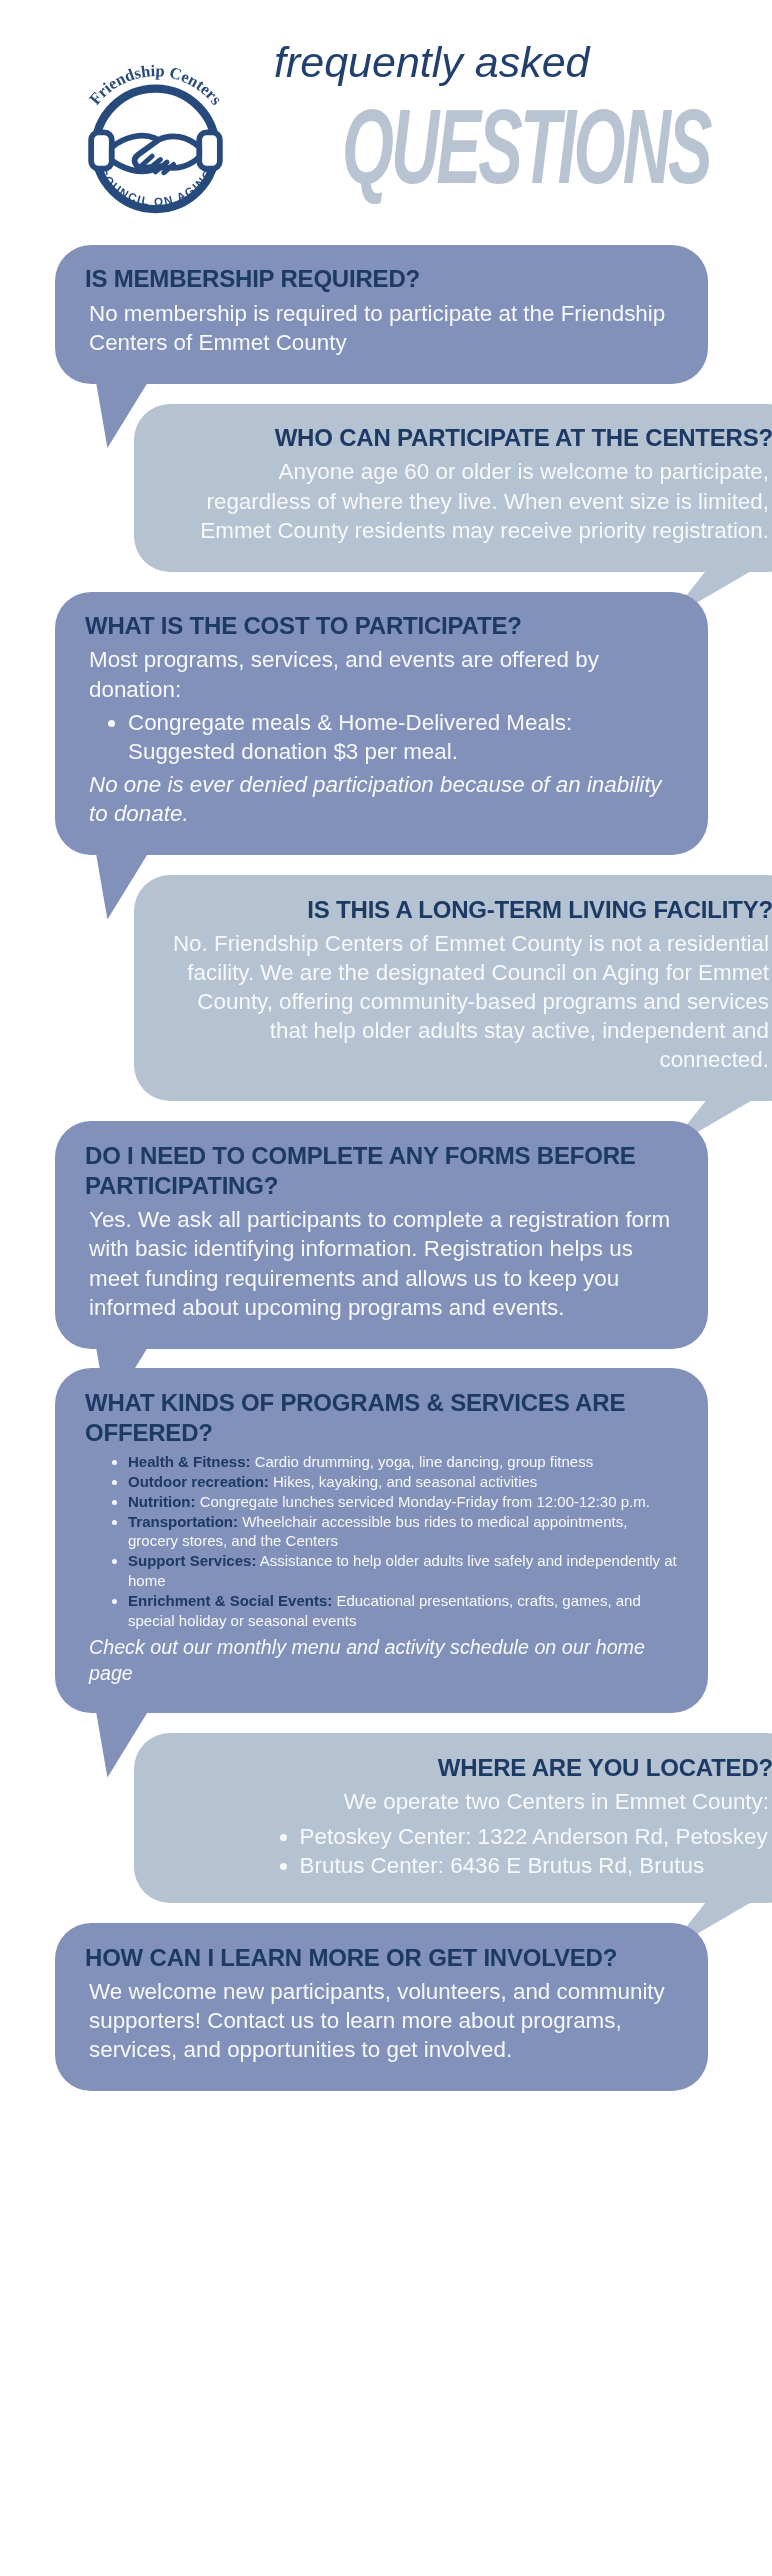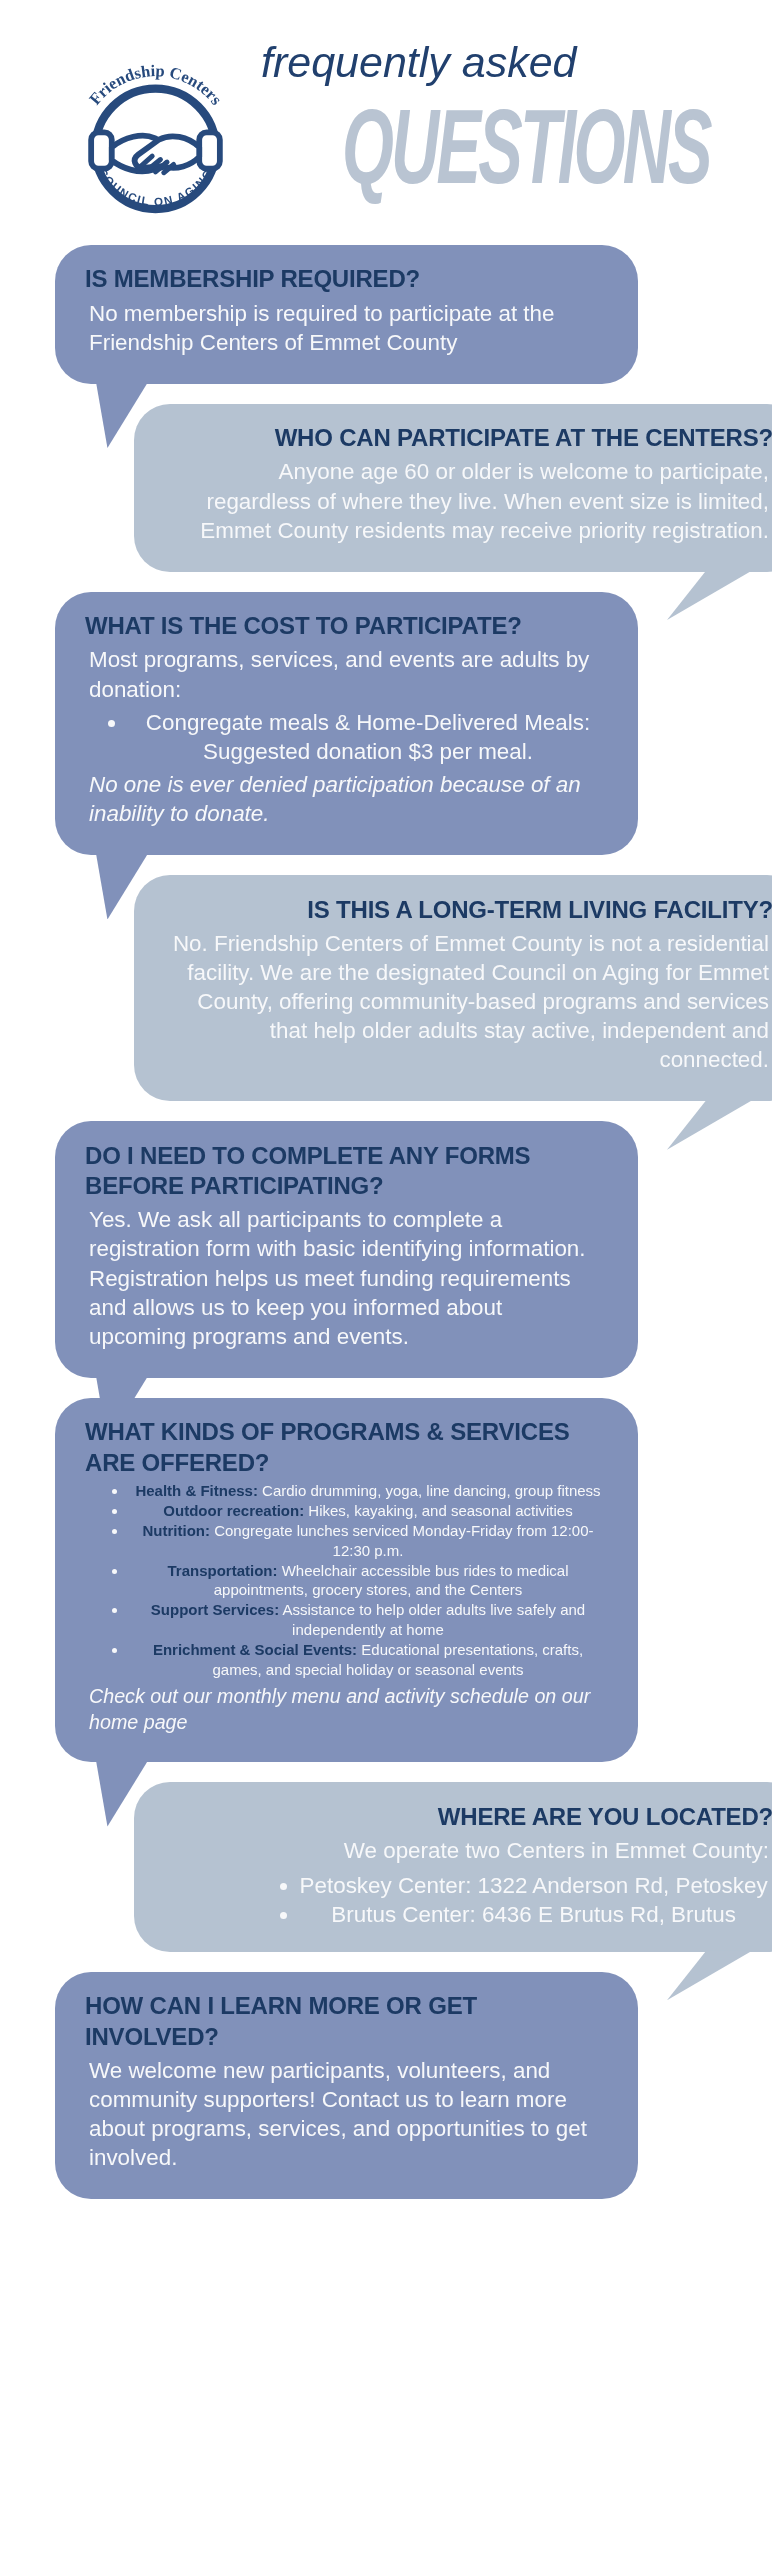--- a/index.html
+++ b/index.html
@@ -4,46 +4,46 @@
 <style>
   html,body{margin:0;padding:0;}
   body{
     width:773px;height:2576px;background:#ffffff;overflow:hidden;position:relative;
     font-family:"Liberation Sans",sans-serif;
   }
   
   .header{position:relative;height:225px;}
   .logo{position:absolute;left:73px;top:63px;width:165px;height:165px;}
   .brand-line1{
-    position:absolute;left:261px;top:38px;
+    position:absolute;left:274px;top:38px;
     font-size:43px;font-style:italic;color:#21406e;letter-spacing:0;
     font-weight:500;white-space:nowrap;
   }
   .brand-line2{
     position:absolute;left:342px;top:93px;
     font-size:106px;line-height:1;font-weight:bold;font-style:italic;
     letter-spacing:-4.5px;color:#b9c4d2;white-space:nowrap;
     display:inline-block;transform:scaleX(0.63);transform-origin:left top;
   }
   
   .bubble{
     position:relative;box-sizing:border-box;
     border-radius:36px;padding:19.7px 30px 23px 30px;
     margin-top:19.7px;
   }
-  .bubble.slate{margin-left:55px;width:583px;background:#8191ba;}
+  .bubble.slate{margin-left:55px;width:653px;background:#8191ba;}
   .bubble.light{margin-left:134px;width:669px;background:#b5c2d1;text-align:right;}
   .bubble h2{
     margin:0 0 3.6px 0;font-size:24px;line-height:1.26;color:#1c3a64;
     letter-spacing:-0.2px;
   }
   .bubble p{margin:4px;font-size:22.4px;line-height:1.3;color:#f7f8fa;}
   .bubble p.note{font-style:italic;}
   .bubble ul{margin:1.8px 0 0 0;padding-left:43px;color:#f7f8fa;}
-  .bubble ul li{font-size:22.4px;line-height:1.3;color:#f7f8fa;text-align:center;}
+  .bubble ul li{font-size:22.4px;line-height:1.3;color:#f7f8fa;text-align:left;}
   .bubble.light ul{display:inline-block;padding-left:25px;margin-right:5.4px;text-align:left;}
   .bubble .small-list li{font-size:15px;line-height:1.32;}
   .bubble .small-list li strong{color:#1c3a64;}
   .bubble p.small-note{font-size:19.7px;line-height:1.32;font-style:italic;}
   
   .tail{position:absolute;top:calc(100% - 1.8px);}
   .slate .tail{left:41px;width:52px;height:66px;background:#8191ba;
     clip-path:polygon(0 0,100% 0,22% 100%);}
   .light .tail{right:50px;width:86px;height:50px;background:#b5c2d1;
     clip-path:polygon(46% 0,100% 0,0 100%);}
@@ -87,21 +87,21 @@
   </section>
 
   <section class="bubble light">
     <h2>WHO CAN PARTICIPATE AT THE CENTERS?</h2>
     <p>Anyone age 60 or older is welcome to participate, regardless of where they live. When event size is limited, Emmet County residents may receive priority registration.</p>
     <div class="tail"></div>
   </section>
 
   <section class="bubble slate">
     <h2>WHAT IS THE COST TO PARTICIPATE?</h2>
-    <p>Most programs, services, and events are adults by donation:</p>
+    <p>Most programs, services, and events are offered by donation:</p>
     <ul>
       <li>Congregate meals &amp; Home-Delivered Meals: Suggested donation $3 per meal.</li>
     </ul>
     <p class="note">No one is ever denied participation because of an inability to donate.</p>
     <div class="tail"></div>
   </section>
 
 
   <section class="bubble light">
     <h2>IS THIS A LONG-TERM LIVING FACILITY?</h2>

